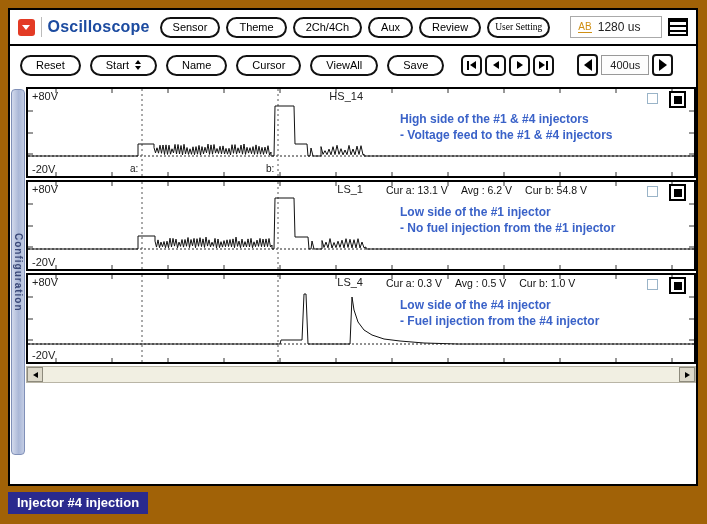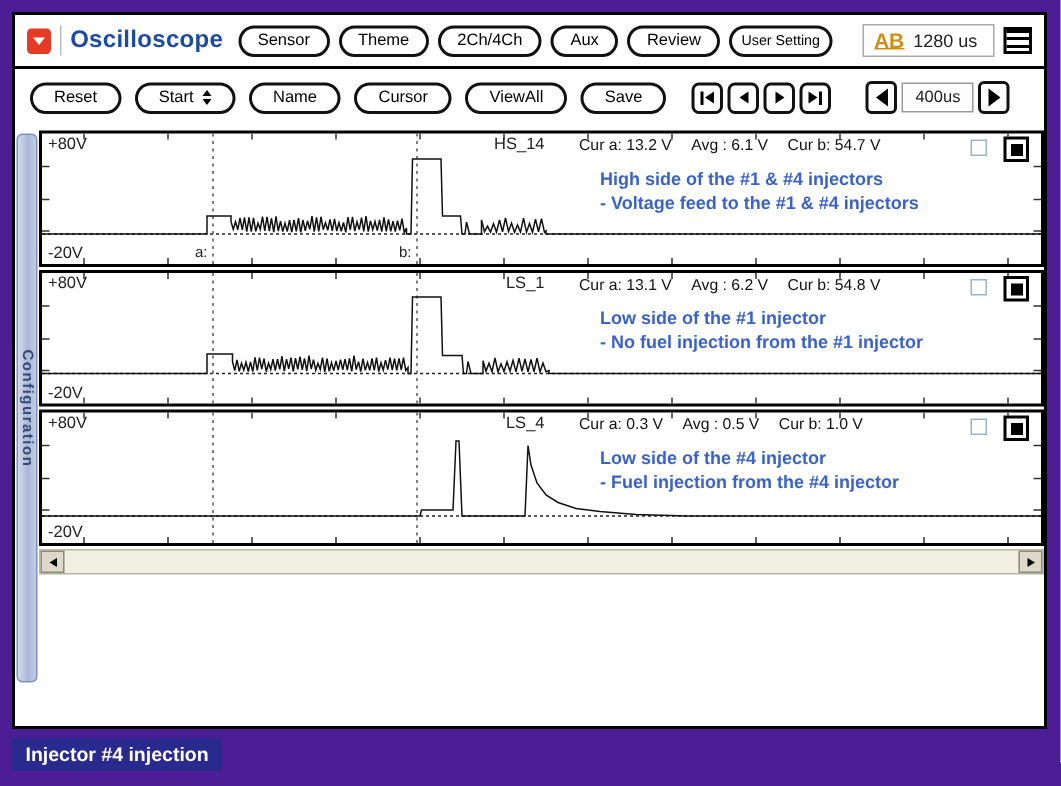--- a/index.html
+++ b/index.html
@@ -1,29 +1,29 @@
 <!DOCTYPE html>
 <html><head>
 <meta charset="utf-8">
 <style>
   * { margin:0; padding:0; box-sizing:border-box; font-family:"Liberation Sans", sans-serif; }
   body { background:#fff; }
-  .page { position:relative; width:707px; height:524px; background:#4c1d95; overflow:hidden; }
+  .page { position:relative; width:707px; height:524px; background:#a16207; overflow:hidden; }
   .window { position:absolute; left:8px; top:8px; width:690px; height:478px; border:2px solid #000; background:#fff; }
 
   
   .titlebar { height:36px; display:flex; align-items:center; gap:6px; padding:0 8px; border-bottom:2px solid #000; }
   .menu-red { width:17px; height:17px; background:#e33b25; border-radius:3px; display:flex; align-items:center; justify-content:center; cursor:pointer; }
   .dn-tri { width:0; height:0; border-left:4px solid transparent; border-right:4px solid transparent; border-top:5px solid #fff; }
   .vsep { width:1px; height:20px; background:#bbb; }
   .app-title { font-size:16px; font-weight:bold; color:#1c4ba0; margin-right:4px; letter-spacing:.2px; }
   .pill { background:#fff; border:2px solid #111; border-radius:11px; height:21px; padding:0 11px; font-size:11px; color:#000; display:flex; align-items:center; cursor:pointer; white-space:nowrap; }
-  .pill.small { font-size:9.5px; padding:0 6px; }
+  .pill.small { font-size:9.5px; padding:0 6px;font-family:Liberation Serif, serif; }
   .sample-box { margin-left:14px; width:94px; height:22px; border:1px solid #aaa; display:flex; align-items:center; gap:6px; padding:0 7px; font-size:12px; color:#222; }
-  .ab-icon { font-size:14px; font-weight:bold; color:#cf8f14; letter-spacing:0; border-bottom:1px solid #cf8f14; line-height:10px; }
+  .ab-icon { font-size:10px; font-weight:normal; color:#cf8f14; letter-spacing:0; border-bottom:1px solid #cf8f14; line-height:10px; }
   .list-icon { margin-left:auto; width:20px; height:18px; border:2px solid #000; background:repeating-linear-gradient(#000 0 2px, #fff 2px 5px); cursor:pointer; }
 
   
   .toolbar { height:38px; display:flex; align-items:center; gap:9px; padding:0 10px; }
   .toolbar .pill { padding:0 14px; }
   .spinner { display:inline-flex; flex-direction:column; margin-left:6px; line-height:4px; }
   .su, .sd { width:0; height:0; border-left:3px solid transparent; border-right:3px solid transparent; }
   .su { border-bottom:4px solid #000; margin-bottom:2px; }
   .sd { border-top:4px solid #000; }
   .navgrp { display:flex; gap:3px; margin-left:8px; }
@@ -139,25 +139,20 @@
       <div class="panel">
         <svg class="trace-svg" viewBox="0 0 666 87" preserveAspectRatio="none">
             <path d="M28 0V4M28 83V87M84 0V4M84 83V87M140 0V4M140 83V87M196 0V4M196 83V87M252 0V4M252 83V87M308 0V4M308 83V87M364 0V4M364 83V87M420 0V4M420 83V87M476 0V4M476 83V87M532 0V4M532 83V87M588 0V4M588 83V87M644 0V4M644 83V87M0 22H5M661 22H666M0 44H5M661 44H666M0 65H5M661 65H666" stroke="#333" stroke-width="1" fill="none"></path>
             <path d="M0 67H666" stroke="#222" stroke-width="1" stroke-dasharray="2 2" fill="none"></path>
             <path d="M114 0V87M250 0V87" stroke="#555" stroke-width="1" stroke-dasharray="2 3" fill="none"></path>
             <path d="M0 67 L110 67 L110 55 L126 55 L126 58.6 L127.5 63.9 L129 58.8 L130.5 64.2 L132 56.2 L133.5 64.3 L135 56.0 L136.5 65.5 L138 55.9 L139.5 65.4 L141 56.2 L142.5 65.2 L144 59.8 L145.5 63.9 L147 55.4 L148.5 65.0 L150 55.5 L151.5 65.0 L153 56.5 L154.5 65.8 L156 55.3 L157.5 65.0 L159 58.5 L160.5 65.4 L162 59.8 L163.5 65.3 L165 57.8 L166.5 65.7 L168 57.6 L169.5 65.2 L171 56.4 L172.5 65.9 L174 57.6 L175.5 64.9 L177 58.2 L178.5 63.9 L180 55.1 L181.5 65.4 L183 55.9 L184.5 65.2 L186 55.5 L187.5 64.1 L189 59.5 L190.5 64.5 L192 57.3 L193.5 64.9 L195 56.9 L196.5 65.0 L198 59.4 L199.5 65.2 L201 59.3 L202.5 65.9 L204 55.7 L205.5 64.3 L207 55.6 L208.5 65.1 L210 58.8 L211.5 64.1 L213 56.1 L214.5 65.2 L216 55.0 L217.5 65.4 L219 58.3 L220.5 64.1 L222 58.7 L223.5 64.7 L225 57.6 L226.5 65.4 L228 55.9 L229.5 65.2 L231 57.3 L232.5 65.2 L234 58.4 L235.5 65.4 L237 58.1 L238.5 64.6 L240 56.7 L241.5 65.9 L243 63 L243 67 L246 67 L247 17 L266 17 L267 55 L279 55 L280 67 L282 67 L283 59 L285 67 L293 67 L293 57.6 L295 65.4 L297 61.7 L299 65.7 L301 60.1 L303 65.8 L305 57.7 L307 65.6 L309 56.3 L311 65.4 L313 59.7 L315 65.9 L317 61.0 L319 65.7 L321 56.4 L323 65.8 L325 60.0 L327 65.8 L329 57.1 L331 65.5 L333 56.7 L335 65.9 L336 65 L336 67 L666 67 " stroke="#111" stroke-width="1" fill="none"></path>
           </svg>
         <span class="vlabel vtop">+80V</span>
         <span class="vlabel vbot">-20V</span>
         <span class="chname">HS_14</span>
-        <div class="readout">
-          <span>Cur a: 13.2 V</span>
-          <span>Avg : 6.1 V</span>
-          <span>Cur b: 54.7 V</span>
-        </div>
         <span class="checkbox"></span>
         <span class="sqbtn">
             <span class="sq"></span>
           </span>
         <div class="note">
           <div>High side of the #1 &amp; #4 injectors</div>
           <div>- Voltage feed to the #1 &amp; #4 injectors</div>
         </div>
         <span class="cursor-label cl-a">a:</span>
         <span class="cursor-label cl-b">b:</span>

